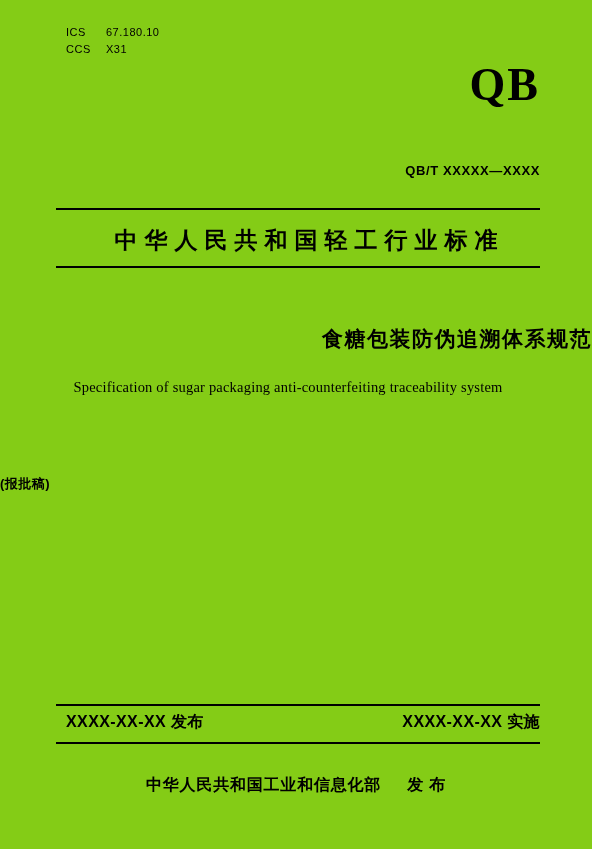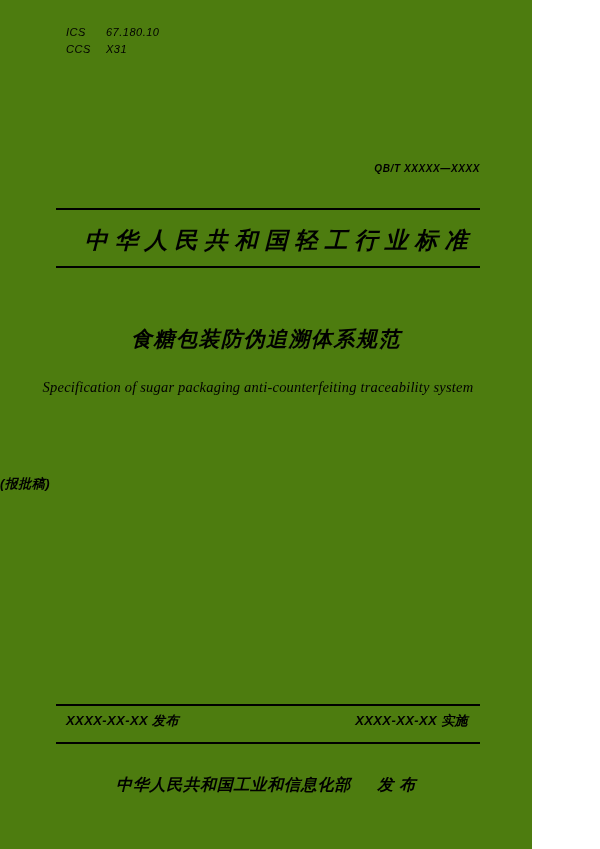--- a/index.html
+++ b/index.html
@@ -11,24 +11,23 @@
     width: 600px;
     height: 849px;
     font-family: "Liberation Sans", sans-serif;
     color: #000000;
     position: relative;
     overflow: hidden;
   }
   .page {
     position: absolute;
     left: 0; top: 0;
-    width: 532px;
+    width: 592px;
     height: 849px;
-    background: #4d7c0f;
-    font-style: italic;
+    background: #84cc16;
   }
   
   .codes {
     position: absolute;
     left: 66px;
     top: 24px;
     font-family: "Liberation Sans", sans-serif;
     font-size: 11px;
     line-height: 17px;
     letter-spacing: 0.5px;
@@ -55,21 +54,21 @@
     letter-spacing: 2px;
     line-height: 1;
   }
   
   .std-number {
     position: absolute;
     right: 52px;
     top: 163px;
     font-family: "Liberation Sans", sans-serif;
     font-weight: bold;
-    font-size: 10px;
+    font-size: 13px;
     letter-spacing: 0.6px;
   }
   
   .rule-top {
     position: absolute;
     left: 56px;
     right: 52px;
     top: 208px;
     height: 2px;
     background: #000;
@@ -93,21 +92,21 @@
     font-size: 23px;
     letter-spacing: 7px;
     text-indent: 7px;
     padding-left: 20px;
   }
   
   .doc-title-cn {
     position: absolute;
     left: 0; right: 0;
     top: 325px;
-    text-align: center;
+    text-align: right;
     font-family: "Liberation Sans", sans-serif;
     font-weight: bold;
     font-size: 21px;
     letter-spacing: 1.5px;
   }
   .doc-title-en {
     position: absolute;
     left: 0; right: 16px;
     top: 379px;
     text-align: center;
@@ -129,27 +128,27 @@
     position: absolute;
     left: 56px;
     right: 52px;
     top: 704px;
     height: 2px;
     background: #000;
   }
   .dates {
     position: absolute;
     left: 66px;
-    right: 64px;
+    right: 52px;
     top: 712px;
     display: flex;
     justify-content: space-between;
     font-family: "Liberation Sans", sans-serif;
     font-weight: bold;
-    font-size: 13px;
+    font-size: 16px;
     letter-spacing: 0.4px;
   }
   .rule-bottom-bot {
     position: absolute;
     left: 56px;
     right: 52px;
     top: 742px;
     height: 2px;
     background: #000;
   }
@@ -177,20 +176,21 @@
     <div class="row">
       <span class="lbl">ICS</span>
       <span class="val">67.180.10</span>
     </div>
     <div class="row">
       <span class="lbl">CCS</span>
       <span class="val">X31</span>
     </div>
   </div>
 
+  <div class="qb-mark">QB</div>
 
   <div class="std-number">QB/T XXXXX—XXXX</div>
 
   <div class="rule-top"></div>
 
   <div class="nat-title">中华人民共和国轻工行业标准</div>
 
   <div class="rule-top-thin"></div>
 
   <div class="doc-title-cn">食糖包装防伪追溯体系规范</div>

